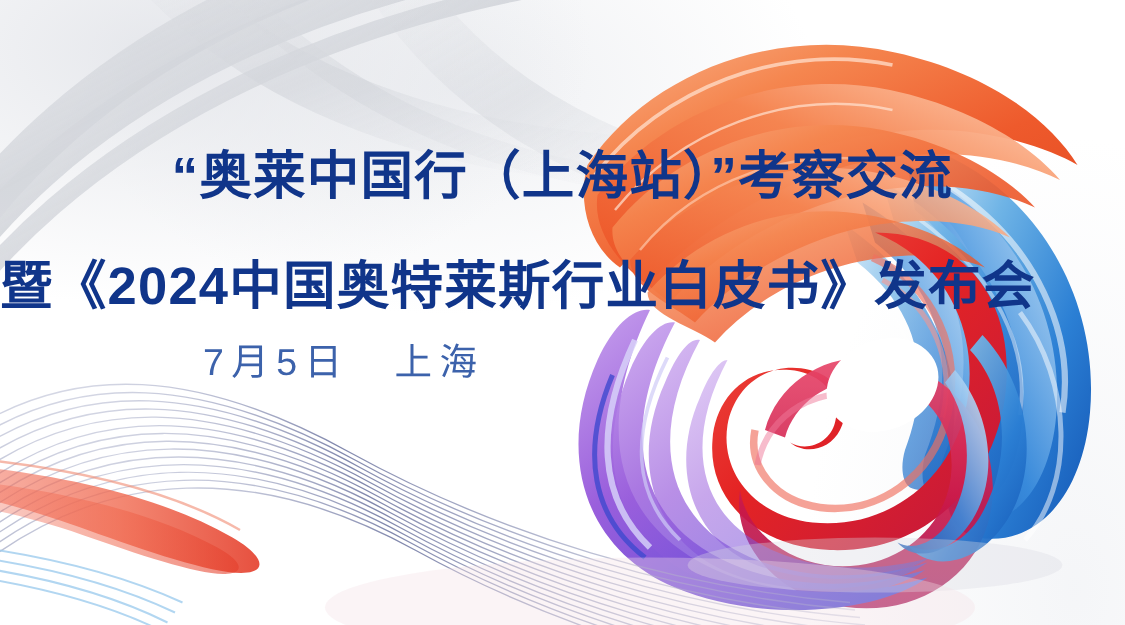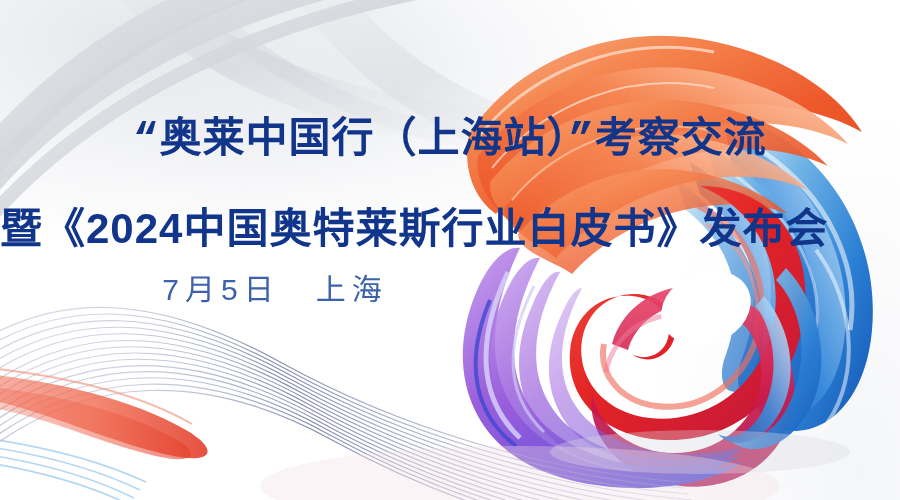--- a/index.html
+++ b/index.html
@@ -50,21 +50,20 @@
     letter-spacing: 1px;
     white-space: nowrap;
     line-height: 1;
   }
   #title-1 {
     position: absolute;
     top: 120px;
     left: 0;
     width: 900px;
     font-size: 42px;
-    font-family: Liberation Mono, monospace;
   }
   #title-2 {
     position: absolute;
     top: 208px;
     left: 0;
     width: 780px;
     font-size: 42px;
   }
   #meta-line {
     position: absolute;

